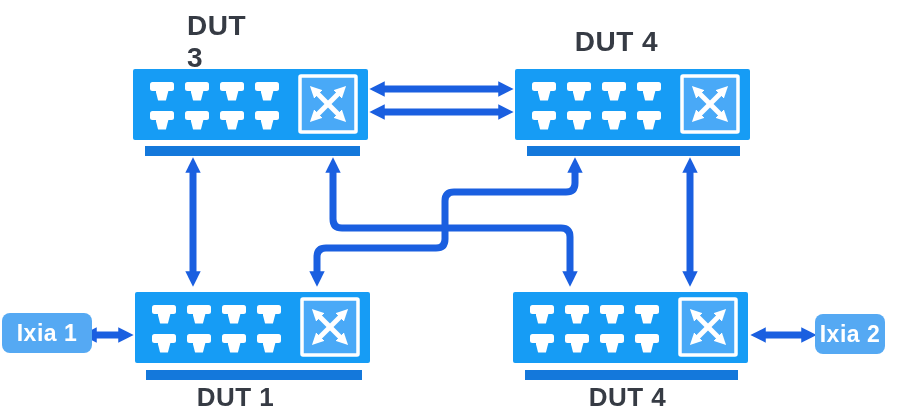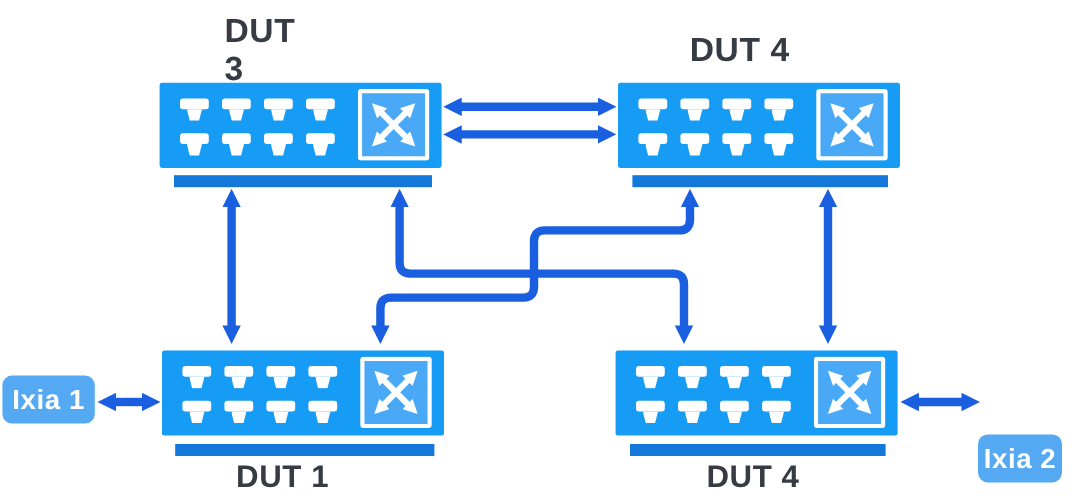--- a/index.html
+++ b/index.html
@@ -137,16 +137,16 @@
         <div class="port"></div>
         <div class="port"></div>
       </div>
     <svg class="xbar">
         <use href="#xbar"></use>
       </svg>
   </div>
   <div class="shadowbar" style="left:525px;top:370px;width:213px;"></div>
   <div class="pill bottom" style="left:585px;top:381px;width:85px;height:33px;">DUT 4</div>
 
-  <div class="ixia" style="left:2px;top:313px;width:77px;">Ixia 1</div>
-  <div class="ixia" style="left:815px;top:314px;width:70px;margin-top:48px;">Ixia 2</div>
+  <div class="ixia" style="left:2px;top:313px;width:90px;">Ixia 1</div>
+  <div class="ixia" style="left:815px;top:314px;width:70px;">Ixia 2</div>
 
 </div>
 
 </body></html>

